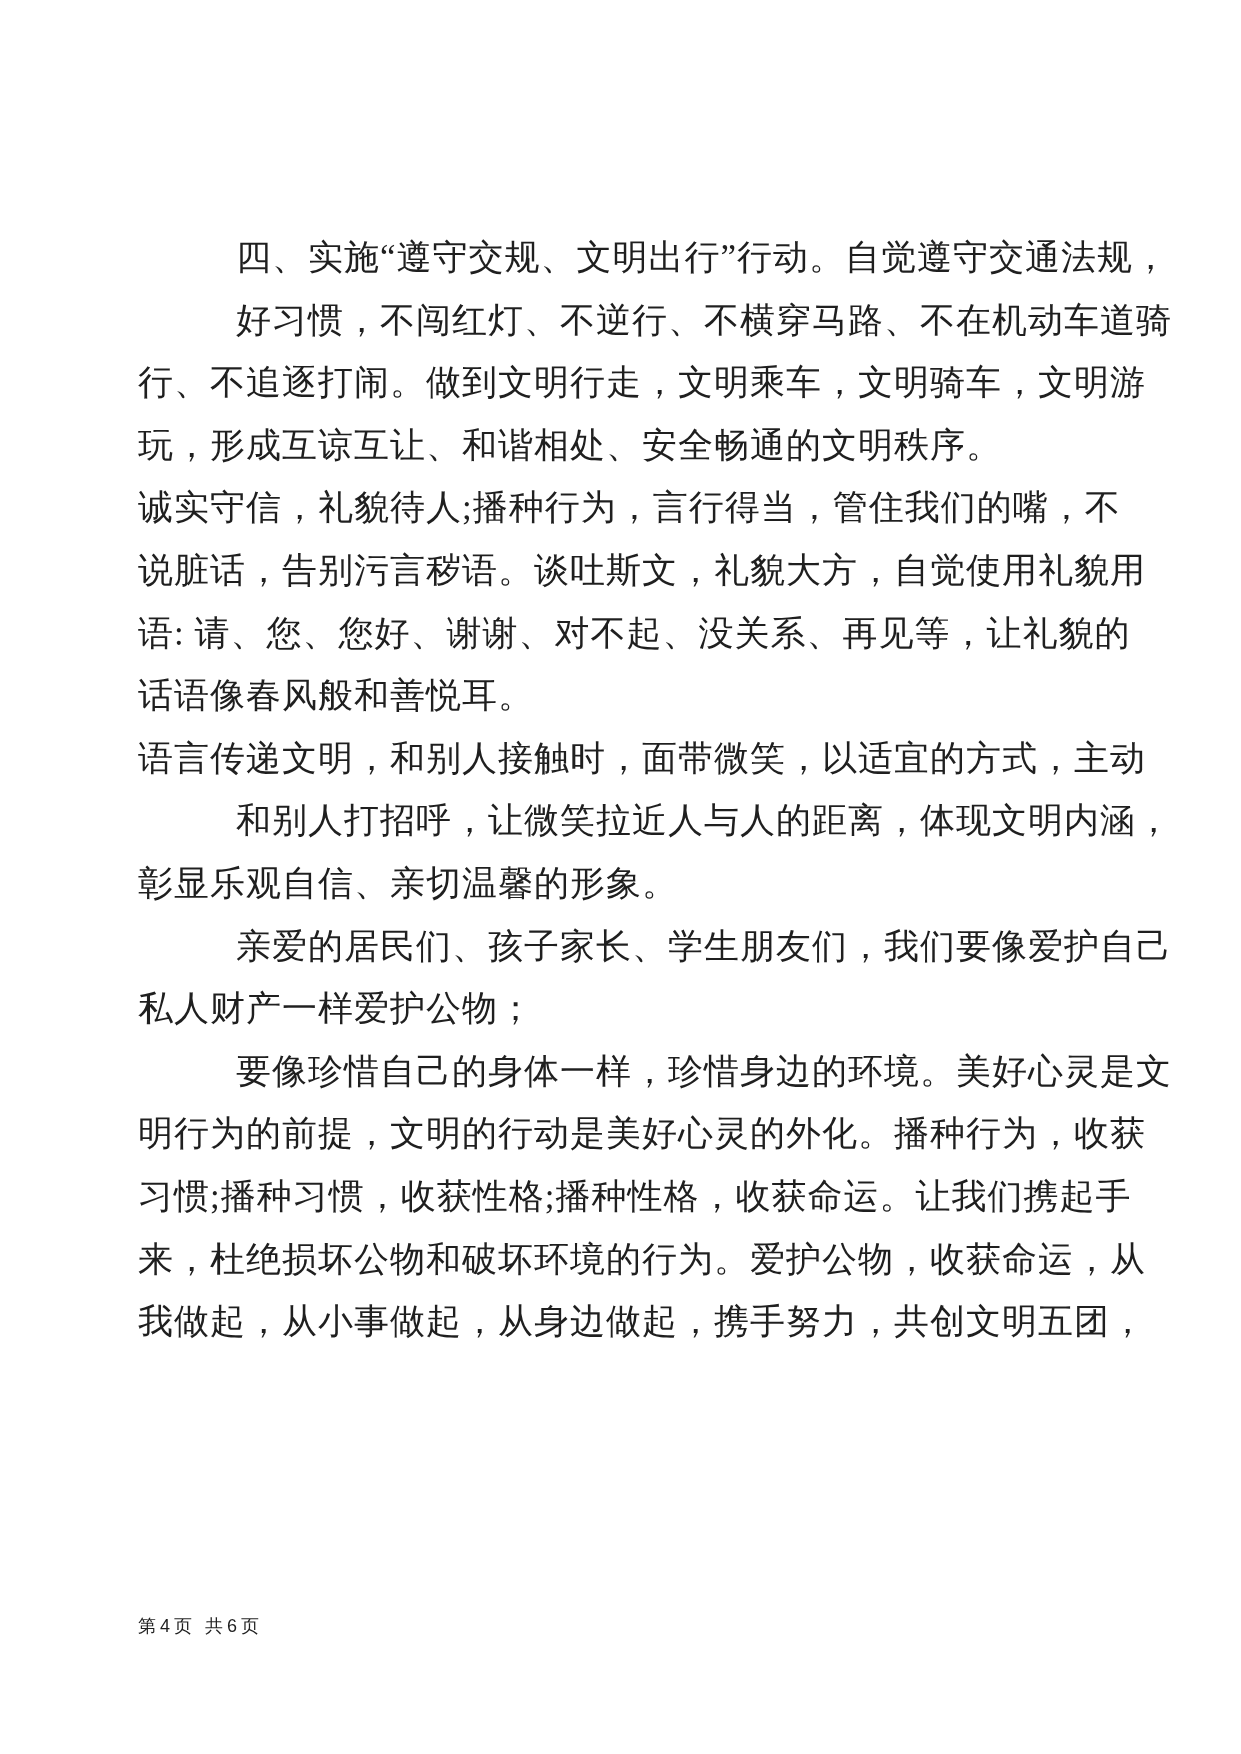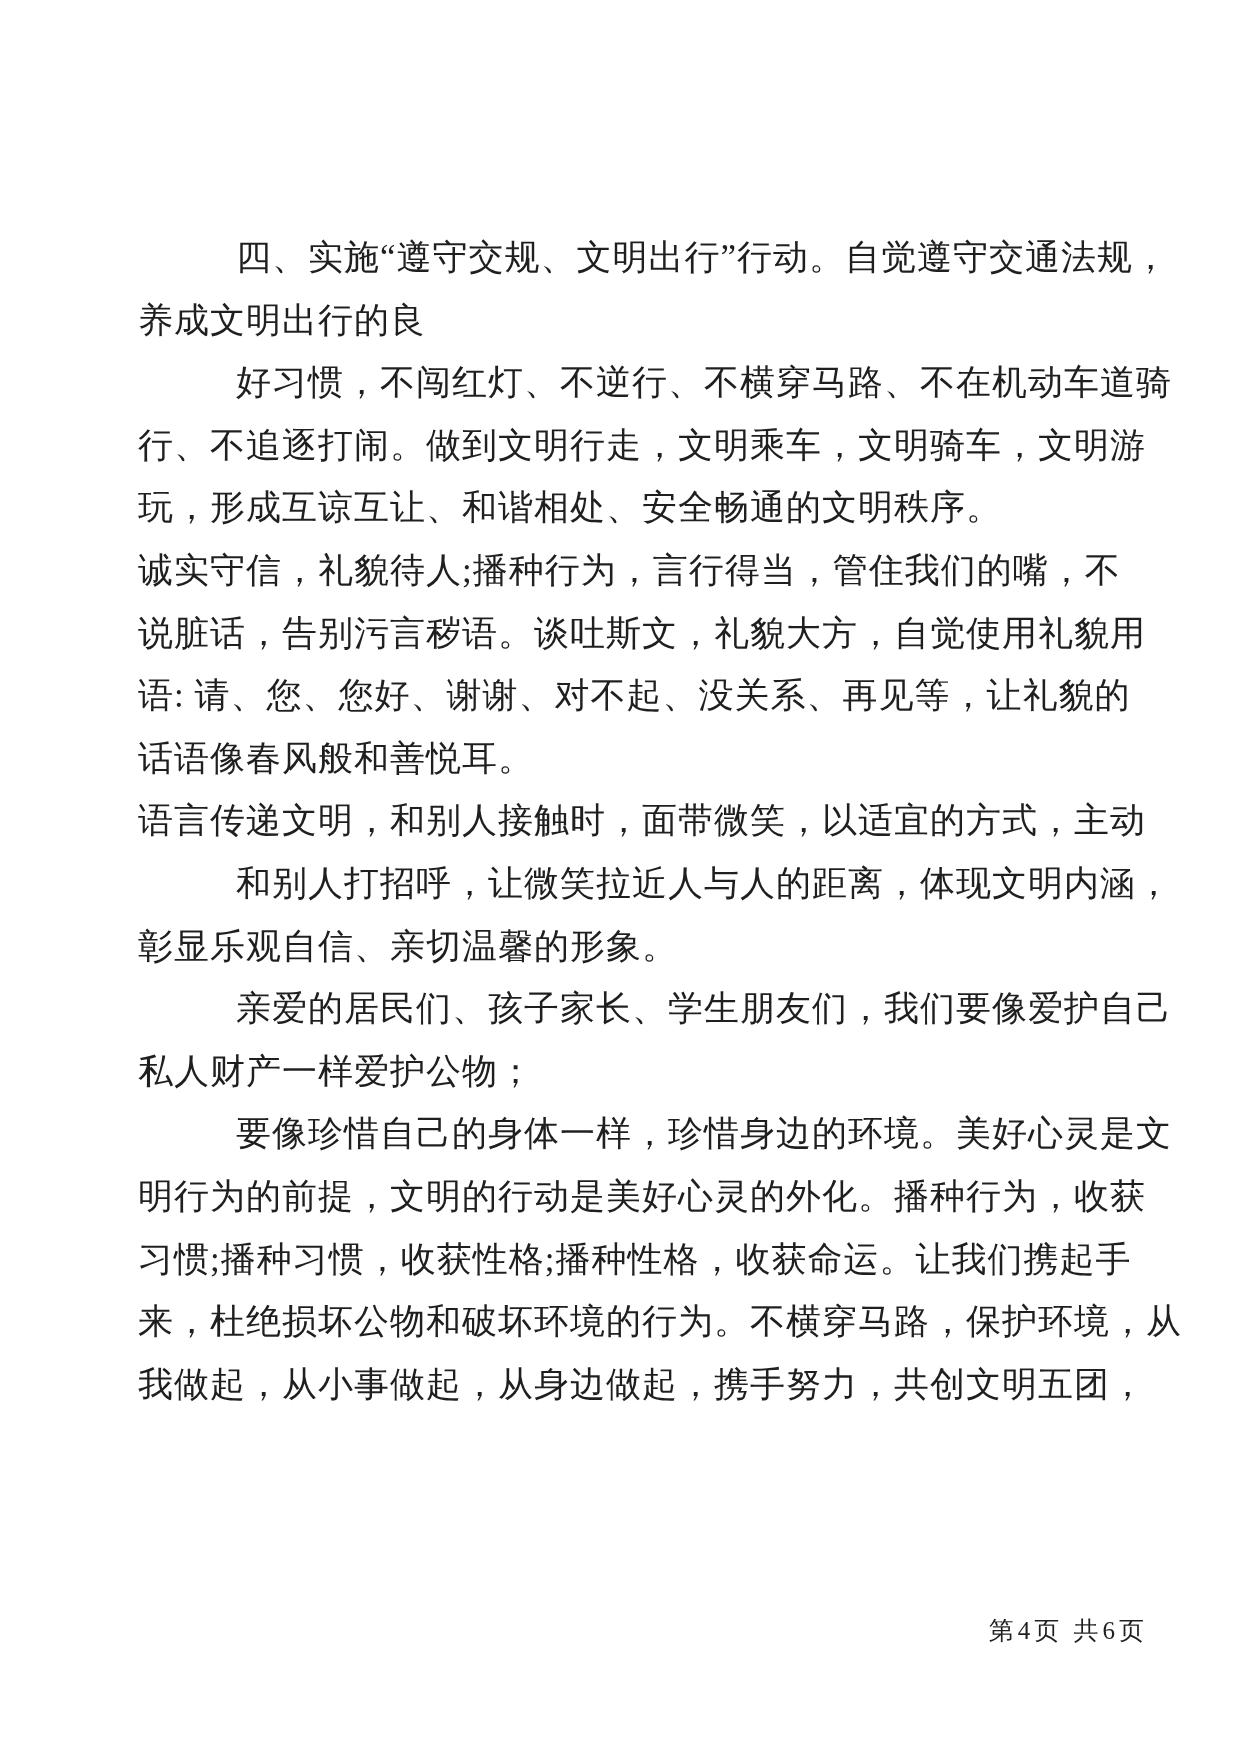--- a/index.html
+++ b/index.html
@@ -32,46 +32,45 @@
     font-weight: 400;
   }
   .doc-line.indented {
     padding-left: 98px;
   }
   .page-footer {
     position: absolute;
     top: 1614px;
     left: 138px;
     width: 1010px;
-    text-align: right;
-    font-family: Liberation Serif, serif;
-    font-size: 25px;
+    text-align: left;
+    font-family: Liberation Sans, sans-serif;
+    font-size: 18px;
     letter-spacing: 4px;
     color: var(--text-color, #1f1f1f);
   }
 </style>
 </head>
 <body>
 
 <div class="doc-page">
   <div class="doc-body">
     <div class="doc-line indented">四、实施“遵守交规、文明出行”行动。自觉遵守交通法规，</div>
-    <div class="doc-line">养成文明出行的良</div>
     <div class="doc-line indented">好习惯，不闯红灯、不逆行、不横穿马路、不在机动车道骑</div>
     <div class="doc-line">行、不追逐打闹。做到文明行走，文明乘车，文明骑车，文明游</div>
     <div class="doc-line">玩，形成互谅互让、和谐相处、安全畅通的文明秩序。</div>
     <div class="doc-line">诚实守信，礼貌待人;播种行为，言行得当，管住我们的嘴，不</div>
     <div class="doc-line">说脏话，告别污言秽语。谈吐斯文，礼貌大方，自觉使用礼貌用</div>
     <div class="doc-line">语: 请、您、您好、谢谢、对不起、没关系、再见等，让礼貌的</div>
     <div class="doc-line">话语像春风般和善悦耳。</div>
     <div class="doc-line">语言传递文明，和别人接触时，面带微笑，以适宜的方式，主动</div>
     <div class="doc-line indented">和别人打招呼，让微笑拉近人与人的距离，体现文明内涵，</div>
     <div class="doc-line">彰显乐观自信、亲切温馨的形象。</div>
     <div class="doc-line indented">亲爱的居民们、孩子家长、学生朋友们，我们要像爱护自己</div>
     <div class="doc-line">私人财产一样爱护公物；</div>
     <div class="doc-line indented">要像珍惜自己的身体一样，珍惜身边的环境。美好心灵是文</div>
     <div class="doc-line">明行为的前提，文明的行动是美好心灵的外化。播种行为，收获</div>
     <div class="doc-line">习惯;播种习惯，收获性格;播种性格，收获命运。让我们携起手</div>
-    <div class="doc-line">来，杜绝损坏公物和破坏环境的行为。不横穿马路，保护环境，从</div>
+    <div class="doc-line">来，杜绝损坏公物和破坏环境的行为。爱护公物，收获命运，从</div>
     <div class="doc-line">我做起，从小事做起，从身边做起，携手努力，共创文明五团，</div>
   </div>
   <div class="page-footer">第4页 共6页</div>
 </div>
 
 </body></html>

